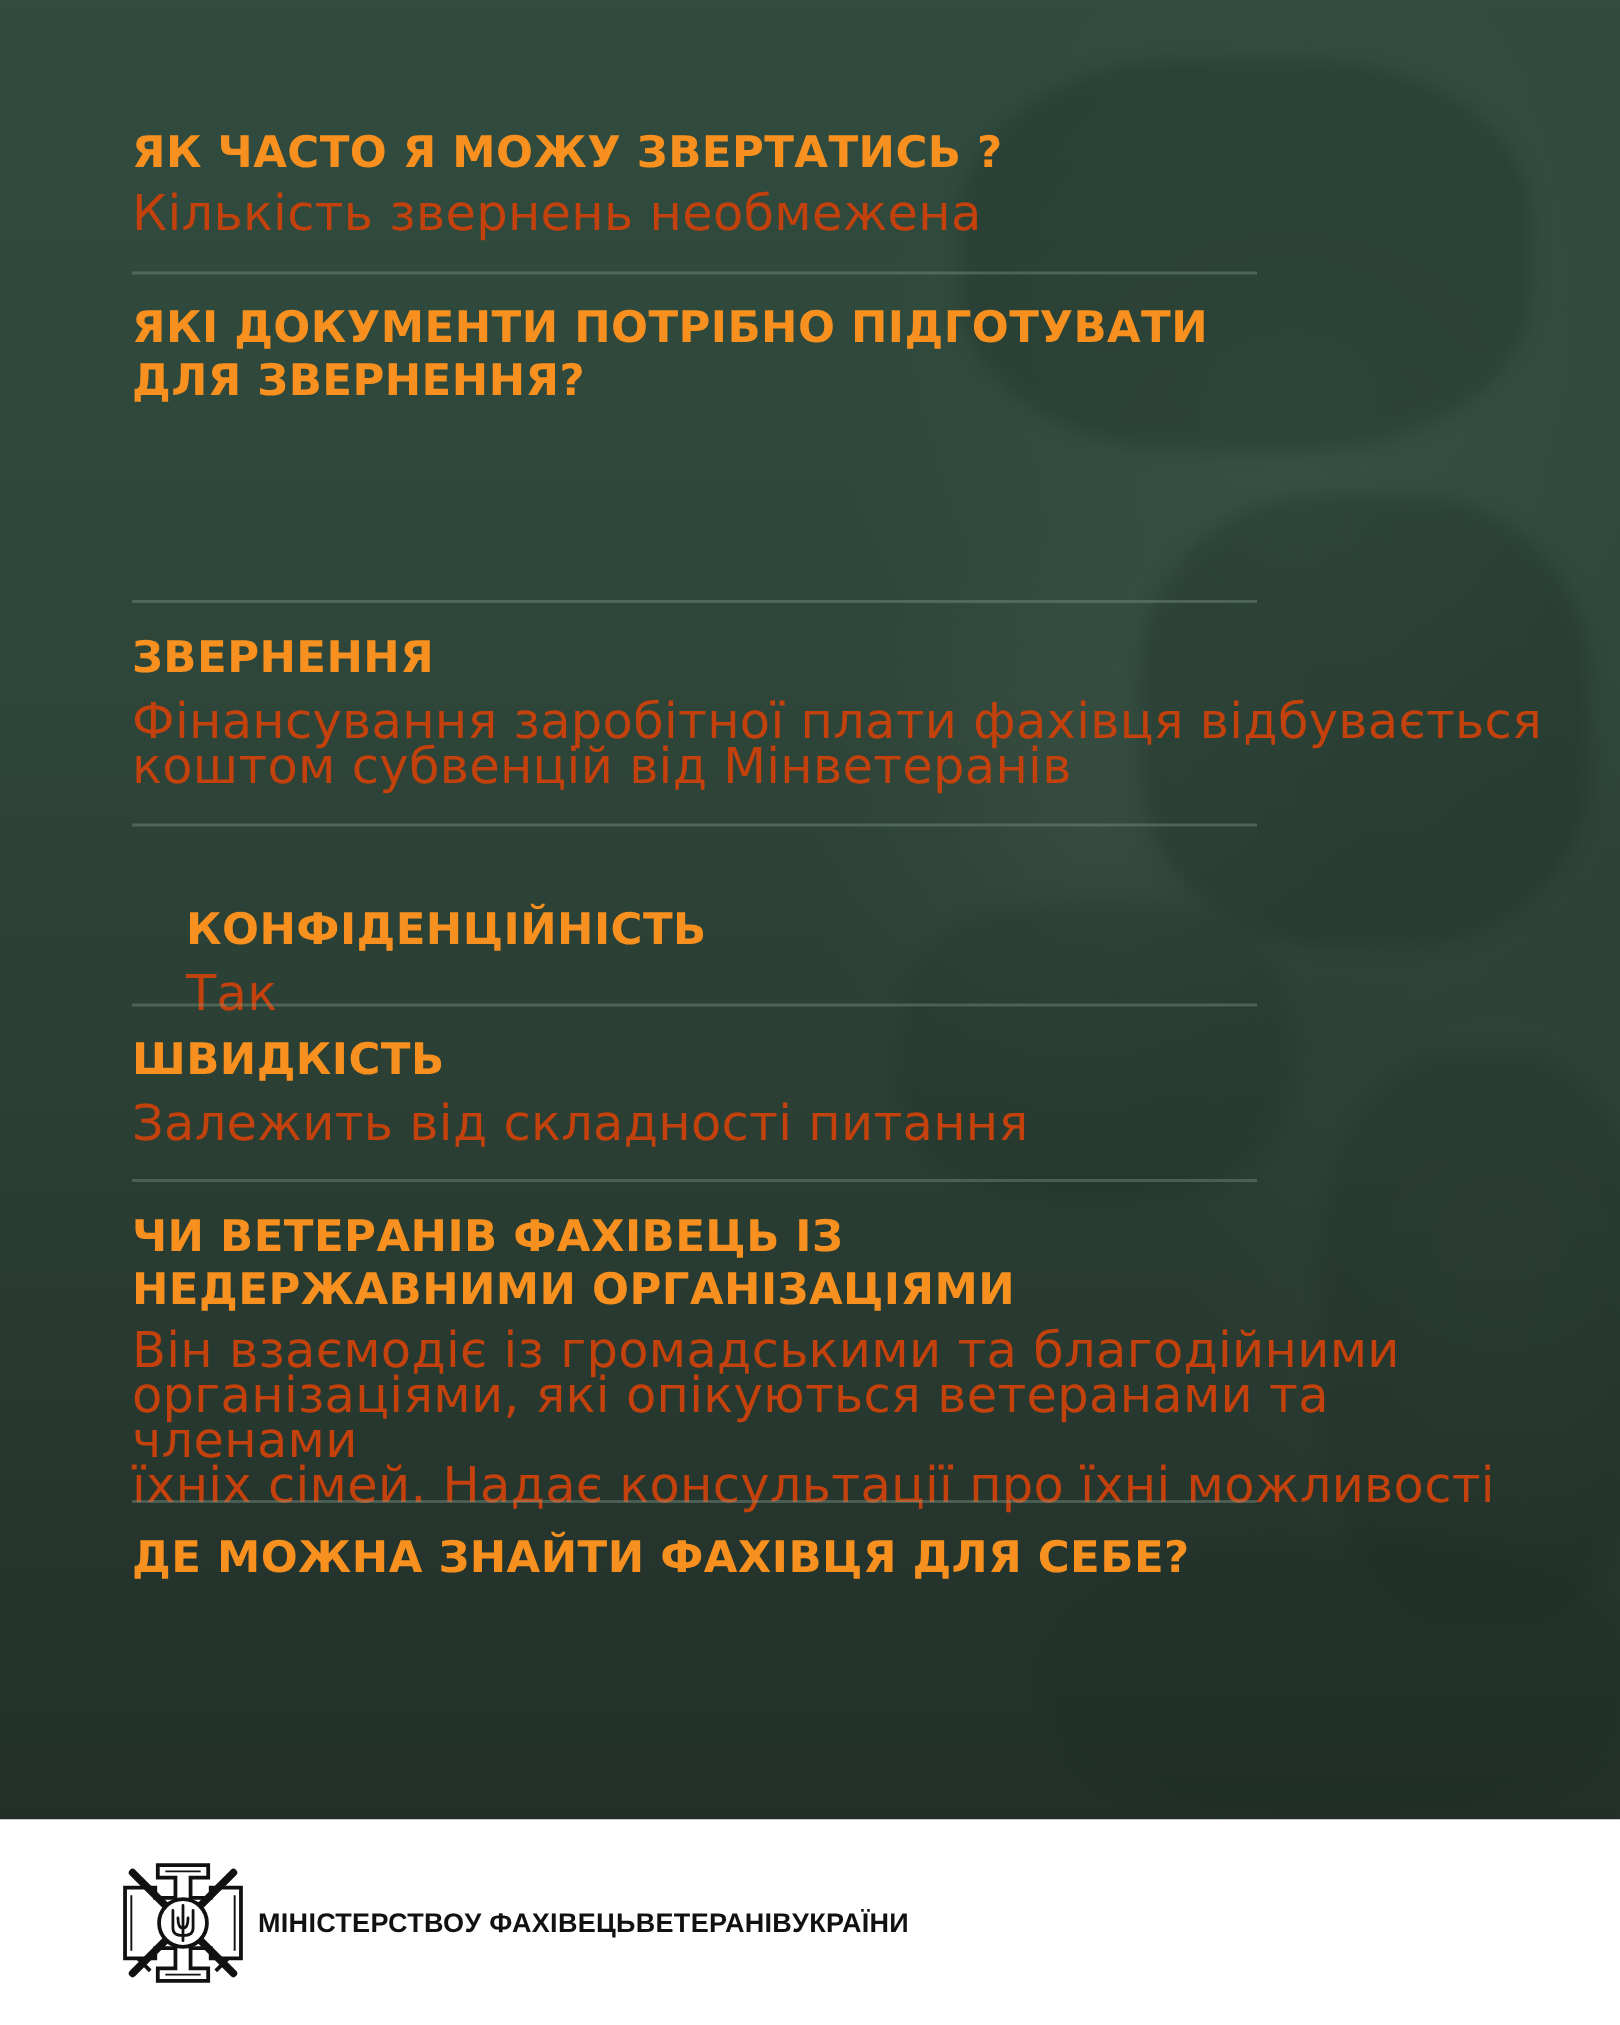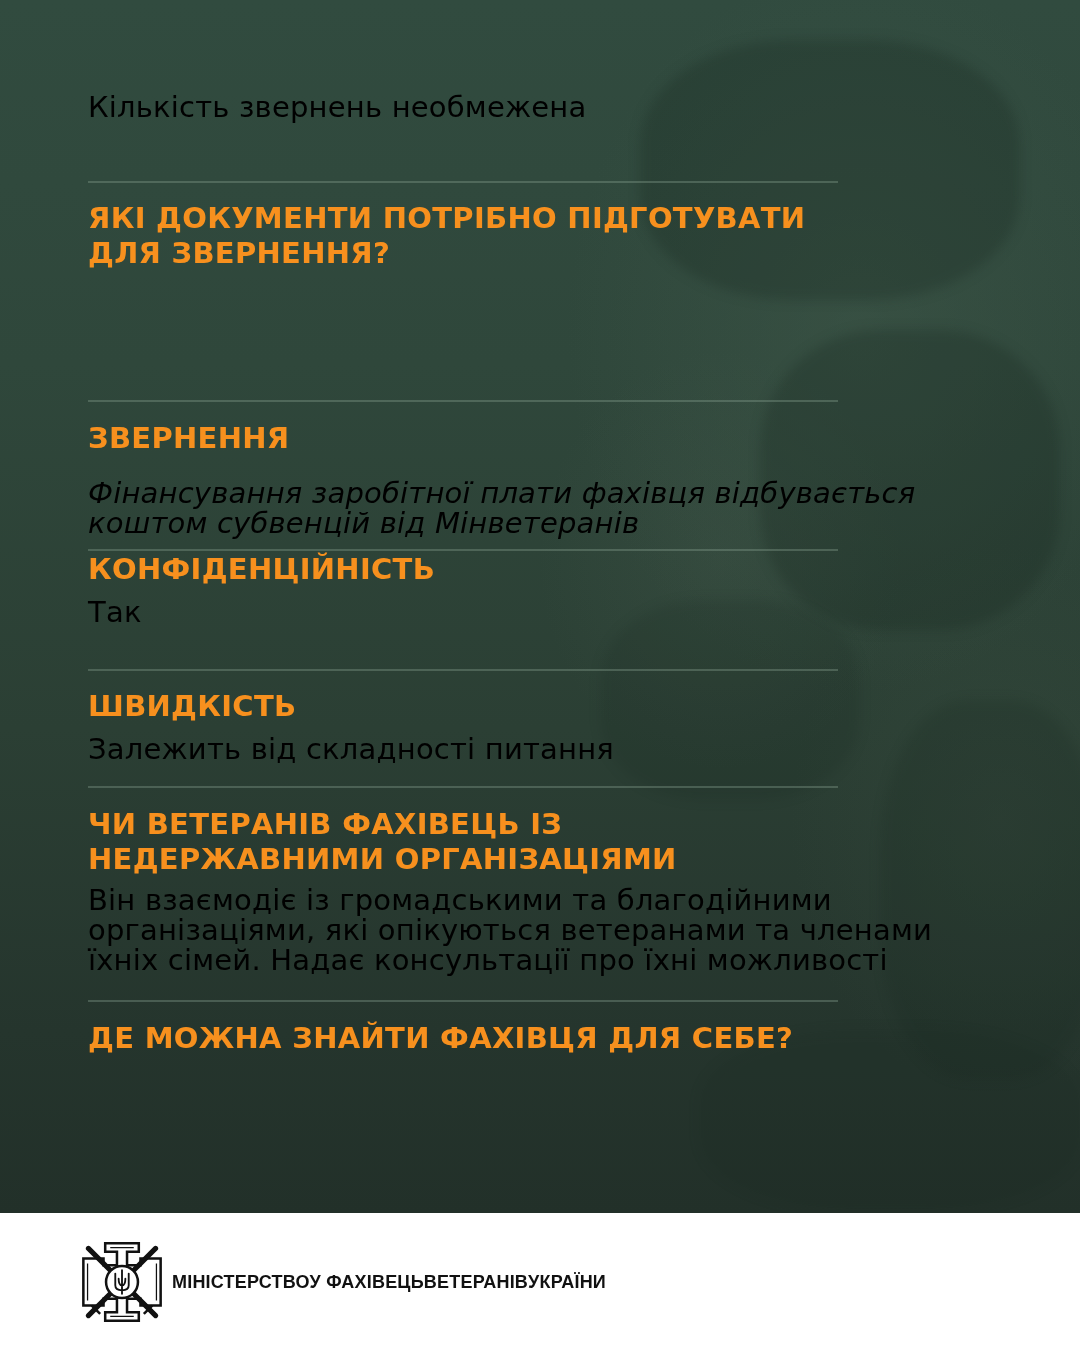--- a/index.html
+++ b/index.html
@@ -47,22 +47,22 @@
     .q {
       color: #f7901e;
       font-weight: bold;
       font-size: 29px;
       line-height: 35px;
       letter-spacing: 0.3px;
       margin: 0;
       white-space: pre-line;
     }
     .a {
-      color: #000000;
-      font-size: 29px;
+      color: #c2410c;
+      font-size: 33px;
       line-height: 30px;
       margin: 0;
       white-space: pre-line;
       letter-spacing: 0.2px;
     }
     .divider {
       position: absolute;
       left: 88px;
       width: 750px;
       height: 2px;
@@ -105,35 +105,36 @@
   <div class="camo" style="left:640px;top:40px;width:380px;height:260px;"></div>
   <div class="camo" style="left:760px;top:330px;width:300px;height:300px;"></div>
   <div class="camo" style="left:600px;top:600px;width:260px;height:200px;opacity:0.6;"></div>
   <div class="camo" style="left:880px;top:700px;width:220px;height:380px;opacity:0.7;"></div>
   <div class="camo" style="left:700px;top:1030px;width:380px;height:180px;opacity:0.5;"></div>
 </div>
 
 <div class="faq">
 
   <div class="item" style="top:84px;">
+    <p class="q">ЯК ЧАСТО Я МОЖУ ЗВЕРТАТИСЬ ?</p>
     <p class="a" style="margin-top:8px;">Кількість звернень необмежена</p>
   </div>
 
   <div class="item" style="top:201px;">
     <p class="q">ЯКІ ДОКУМЕНТИ ПОТРІБНО ПІДГОТУВАТИ
 ДЛЯ ЗВЕРНЕННЯ?</p>
   </div>
 
   <div class="item" style="top:421px;">
     <p class="q">ЗВЕРНЕННЯ</p>
-    <p class="a" style="margin-top:22px;font-style:italic;">Фінансування заробітної плати фахівця відбувається
+    <p class="a" style="margin-top:10px;">Фінансування заробітної плати фахівця відбувається
 коштом субвенцій від Мінветеранів</p>
   </div>
 
-  <div class="item" style="top:552px;">
+  <div class="item" style="top:602px;margin-left:36px;">
     <p class="q">КОНФІДЕНЦІЙНІСТЬ</p>
     <p class="a" style="margin-top:10px;">Так</p>
   </div>
 
   <div class="item" style="top:689px;">
     <p class="q">ШВИДКІСТЬ</p>
     <p class="a" style="margin-top:10px;">Залежить від складності питання</p>
   </div>
 
   <div class="item" style="top:807px;">

